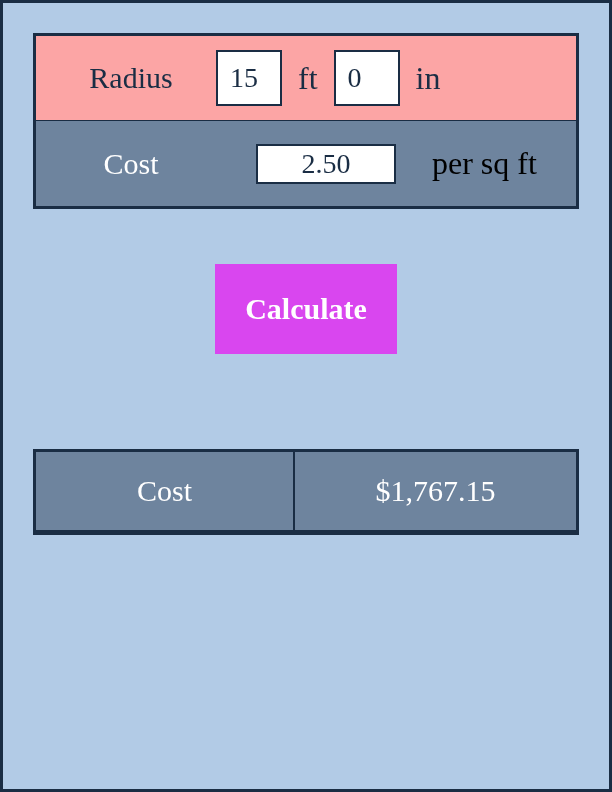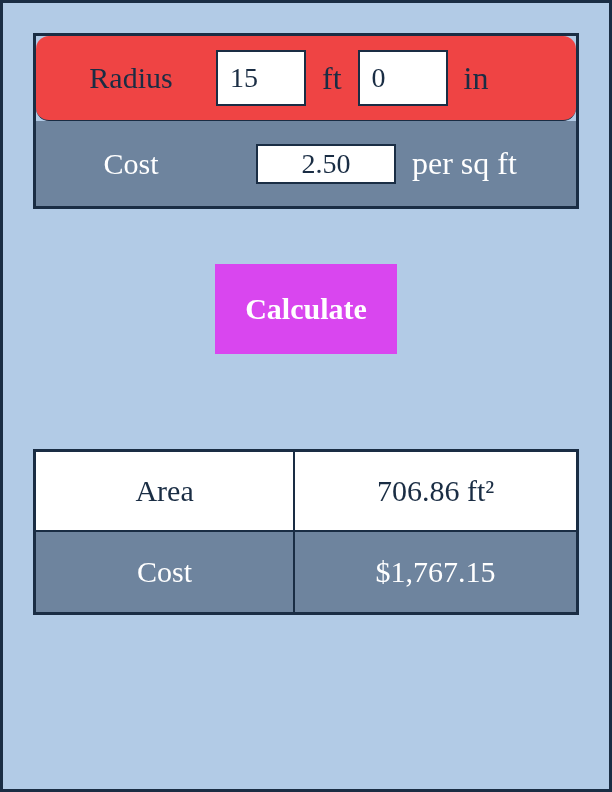--- a/index.html
+++ b/index.html
@@ -24,37 +24,37 @@
     border: 3px solid #1a2d44;
     border-collapse: collapse;
   }
   .input-row {
     display: flex;
     align-items: center;
     height: 85px;
     border-bottom: 1px solid #1a2d44;
   }
   .input-row:last-child { border-bottom: none; }
-  .row-white { background: #ef4444; color: #1a2d44; border-radius: 13px; }
+  .row-white { background: #fca5a5; color: #1a2d44; }
   .row-dark  { background: #6e849e; color: #ffffff; }
   .label-cell {
     flex: 0 0 180px;
     font-size: 30px;
     text-align: center;
     padding-left: 10px;
   }
   .fields-cell {
     flex: 1;
     display: flex;
     align-items: center;
     gap: 16px;
     padding-right: 20px;
   }
   .num-input {
-    width: 90px;
+    width: 66px;
     height: 56px;
     font-family: inherit;
     font-size: 28px;
     text-align: left;
     padding: 4px 12px;
     background: #ffffff;
     color: #1a2d44;
     border: 2px solid #1a2d44;
   }
   .cost-input {
@@ -63,21 +63,21 @@
     font-family: inherit;
     font-size: 28px;
     text-align: center;
     background: #ffffff;
     color: #1a2d44;
     border: 2px solid #1a2d44;
     margin-left: 40px;
   }
   .unit { font-size: 32px; }
   .unit-white { color: #1a2d44; }
-  .unit-dark  { color: #ffffff; }
+  .unit-dark  { color: #000000; margin-left: 20px; }
   .button-area {
     display: flex;
     justify-content: center;
     margin-top: 55px;
     margin-bottom: 95px;
   }
   .calc-btn {
     background: #d946ef;
     color: #ffffff;
     font-family: inherit;
@@ -139,22 +139,18 @@
     </div>
 
   </div>
 
   <div class="button-area">
     <button class="calc-btn">Calculate</button>
   </div>
 
   <div class="result-table">
     <div class="result-row">
-      <div class="result-label">Area</div>
-      <div class="result-value">706.86 ft²</div>
-    </div>
-    <div class="result-row">
       <div class="result-label">Cost</div>
       <div class="result-value">$1,767.15</div>
     </div>
   </div>
 
 </div>
 
 </body></html>

